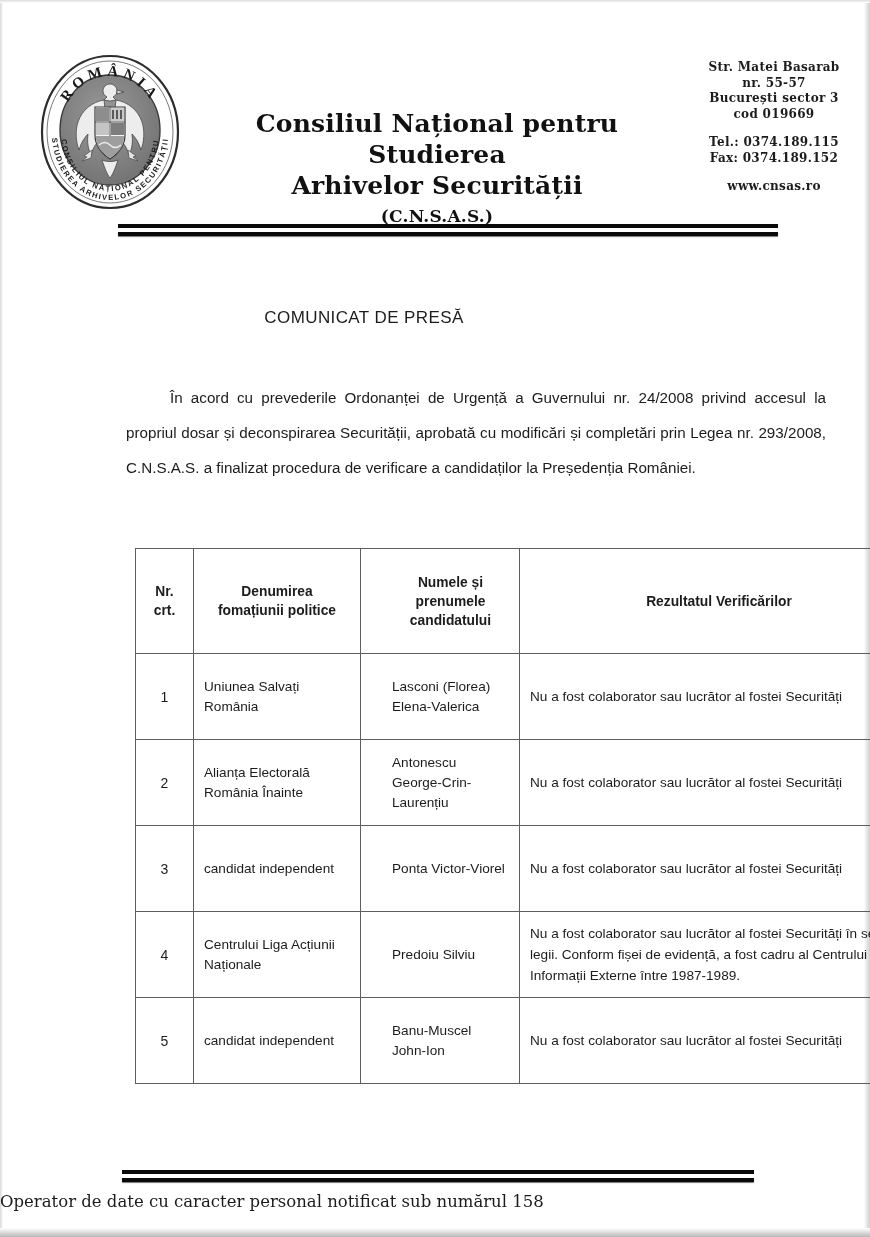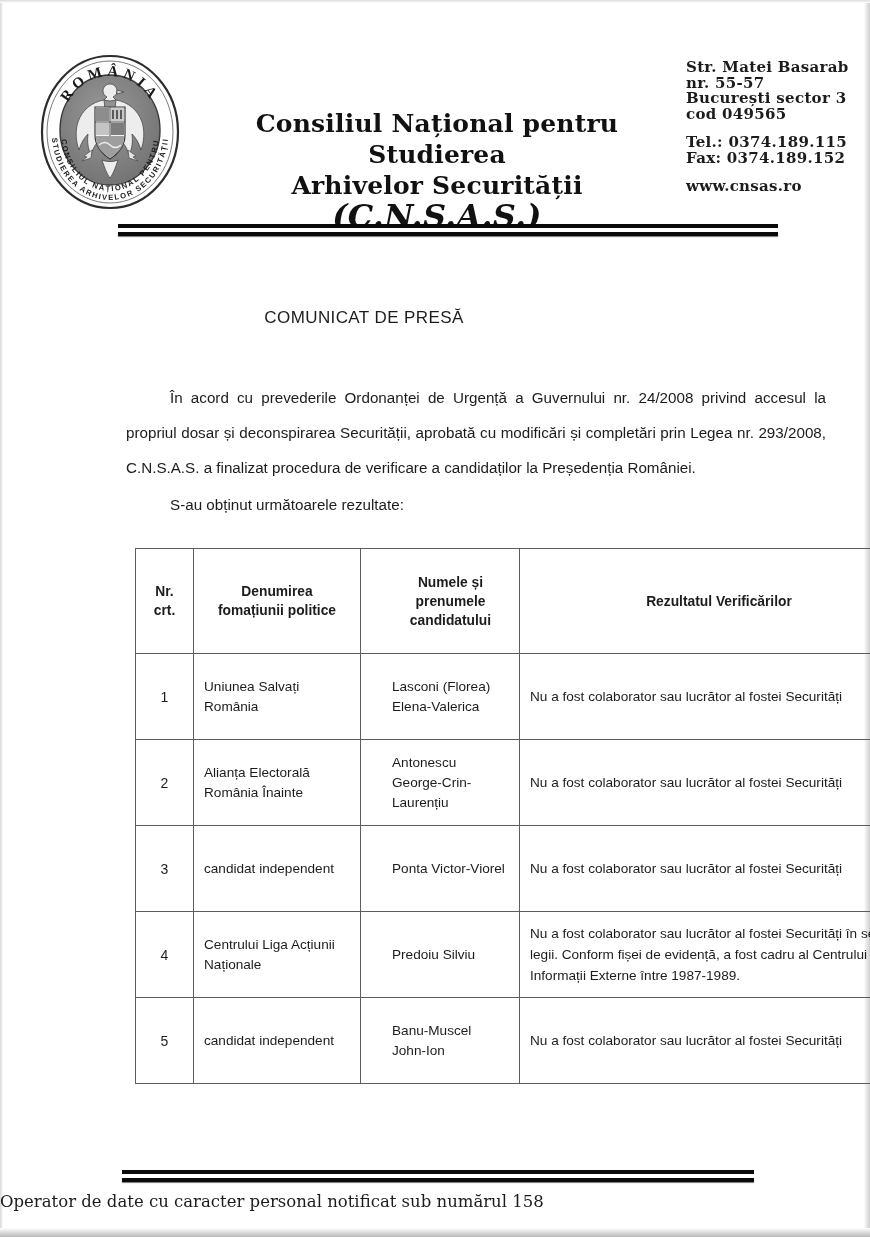--- a/index.html
+++ b/index.html
@@ -63,31 +63,31 @@
     width: 482px;
     text-align: center;
     font-family: "DejaVu Serif", "Liberation Serif", serif;
     font-weight: bold;
     font-size: 25px;
     line-height: 31px;
     letter-spacing: 0.2px;
     color: #111111;
     margin-top: 24px;
   }
-  .org-title .line3 { font-size: 32px; font-style: italic; }
+  .org-title .line3 { font-size: 17px; }
 
   .address-block {
     position: absolute;
     left: 686px;
     top: 18px;
     width: 176px;
-    text-align: left;
+    text-align: center;
     font-family: "DejaVu Serif", "Liberation Serif", serif;
     font-weight: bold;
-    font-size: 15px;
+    font-size: 12px;
     line-height: 15.5px;
     color: #1c1c1c;
     letter-spacing: 0.3px;
   }
   .address-block .grp { margin-bottom: 13px; }
   .address-block .grp:last-child { margin-bottom: 0; }
 
   
   .double-rule {
     position: absolute;
@@ -267,21 +267,21 @@
       <div>Consiliul Național pentru Studierea</div>
       <div>Arhivelor Securității</div>
       <div class="line3">(C.N.S.A.S.)</div>
     </div>
 
     <div class="address-block">
       <div class="grp">
         <div>Str. Matei Basarab</div>
         <div>nr. 55-57</div>
         <div>București sector 3</div>
-        <div>cod 049565</div>
+        <div>cod 019669</div>
       </div>
       <div class="grp">
         <div>Tel.: 0374.189.115</div>
         <div>Fax: 0374.189.152</div>
       </div>
       <div class="grp">
         <div>www.cnsas.ro</div>
       </div>
     </div>
   </div>
@@ -289,21 +289,20 @@
   <div class="double-rule rule-top">
     <div class="bar-a"></div>
     <div class="bar-gap"></div>
     <div class="bar-b"></div>
   </div>
 
   <div class="doc-heading">COMUNICAT DE PRESĂ</div>
 
   <div class="body-text">
     <p class="indent">În acord cu prevederile Ordonanței de Urgență a Guvernului nr. 24/2008 privind accesul la propriul dosar și deconspirarea Securității, aprobată cu modificări și completări prin Legea nr. 293/2008, C.N.S.A.S. a finalizat procedura de verificare a candidaților la Președenția României.</p>
-    <p class="second">S-au obținut următoarele rezultate:</p>
   </div>
 
   <table class="results-table">
     <thead>
       <tr>
         <th class="c-nr">
           <div>Nr.</div>
           <div>crt.</div>
         </th>
         <th class="c-party">

